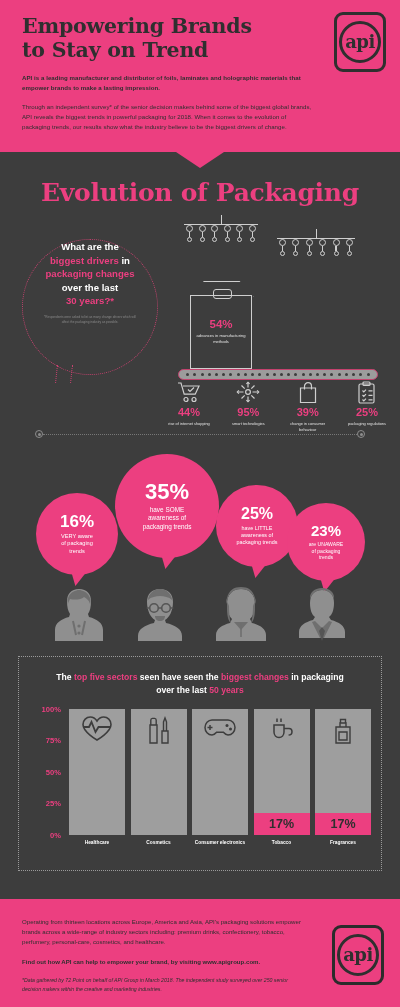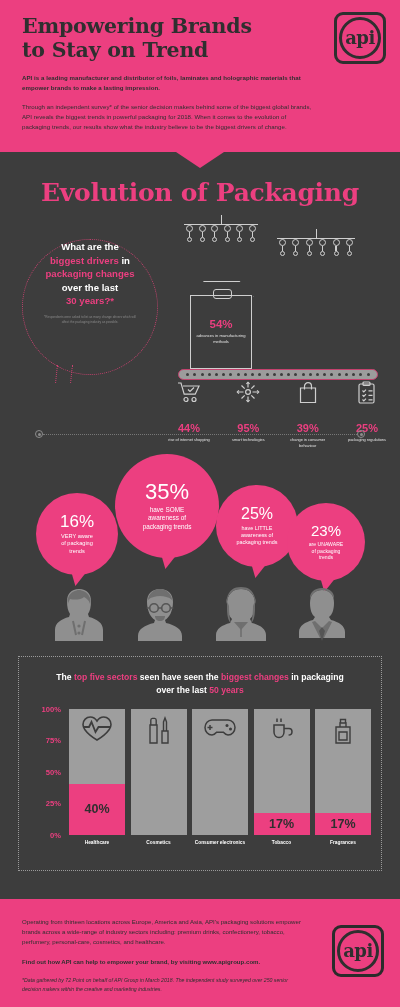--- a/index.html
+++ b/index.html
@@ -40,21 +40,21 @@
     margin-top:9px;
     color:#2f2f2f;
     font-size:6.1px;
     line-height:1.62;
     width:290px;
     letter-spacing:0.05px;
   }
   .logo {
     position:absolute;
     top:12px; right:14px;
-    width:52px; height:52px;
+    width:52px; height:60px;
     border:3px solid #2f2f2f;
     border-radius:9px;
     display:flex; align-items:center; justify-content:center;
   }
   .logo .logo-ring {
     width:42px; height:42px;
     border:3px solid #2f2f2f;
     border-radius:50%;
     display:flex; align-items:center; justify-content:center;
   }
@@ -194,21 +194,21 @@
   .robot .arm .o2 { width:5px;height:5px;border:1.2px solid #cfcfcf;border-radius:50%;margin:0 auto; }
 
   
   .icon-row {
     position:absolute; left:163px; top:172px;
     width:230px;
     display:flex; justify-content:space-between;
   }
   .icon-stat { width:52px; text-align:center; }
   .icon-stat .gl { height:26px; display:flex;align-items:center;justify-content:center; }
-  .icon-stat .num { color:#ec3f80; font-size:11px; font-weight:bold; line-height:1; margin-top:18px;}
+  .icon-stat .num { color:#ec3f80; font-size:11px; font-weight:bold; line-height:1; margin-top:2px;}
   .icon-stat .cap { color:#e3e3e3; font-size:3.9px; line-height:1.45; margin-top:3px; }
 
   
   .divider {
     position:relative;
     margin:8px 35px 0 35px;
     height:9px;
   }
   .divider .ln { position:absolute; top:4px; left:8px; right:8px; border-top:1.3px dotted #777; }
   .divider .dot {
@@ -220,21 +220,21 @@
 
   
   .aware { position:relative; height:215px; }
   .abub {
     position:absolute;
     background:#ec3f80; border-radius:50%;
     display:flex; flex-direction:column;
     align-items:center; justify-content:center;
     text-align:center; color:#fff;
   }
-  .abub .an { font-weight:normal; line-height:1; }
+  .abub .an { font-weight:bold; line-height:1; }
   .abub .ac { line-height:1.35; margin-top:3px; }
   .abub .tail {
     position:absolute; bottom:-11px; left:50%; margin-left:-7px;
     width:0;height:0;
     border-left:7px solid transparent;
     border-right:7px solid transparent;
     border-top:13px solid #ec3f80;
     transform:skewX(-14deg);
   }
   .abub.b1 { left:36px; top:54px; width:82px;height:82px; }
@@ -606,23 +606,20 @@
 
       <div class="bars">
         <div class="bar-col">
           <div class="bar-bg">
             <span>
               <svg width="34" height="28" viewBox="0 0 34 28" fill="none" stroke="#3d3d3d" stroke-width="1.6">
                 <path d="M17 25S3 17 3 9.5C3 5 6.4 2 10.3 2c2.8 0 5.2 1.7 6.7 4 1.5-2.3 3.9-4 6.7-4C27.6 2 31 5 31 9.5 31 17 17 25 17 25z"></path>
                 <path d="M3 12h6l2.5-5 4 10 3-5h12" stroke-width="1.8"></path>
               </svg>
             </span>
-          </div>
-          <div class="bar-fill" style="height:40%">
-            <span class="bar-val">40%</span>
           </div>
           <div class="bar-lab">Healthcare</div>
         </div>
 
         <div class="bar-col">
           <div class="bar-bg">
             <span>
               <svg width="26" height="30" viewBox="0 0 26 30" fill="none" stroke="#3d3d3d" stroke-width="1.4">
                 <path d="M4 10h7v18H4z"></path>
                 <path d="M4.8 10V5.2c0-1 .7-1.8 1.6-1.8h2.2c.9 0 1.6.8 1.6 1.8V10"></path>

